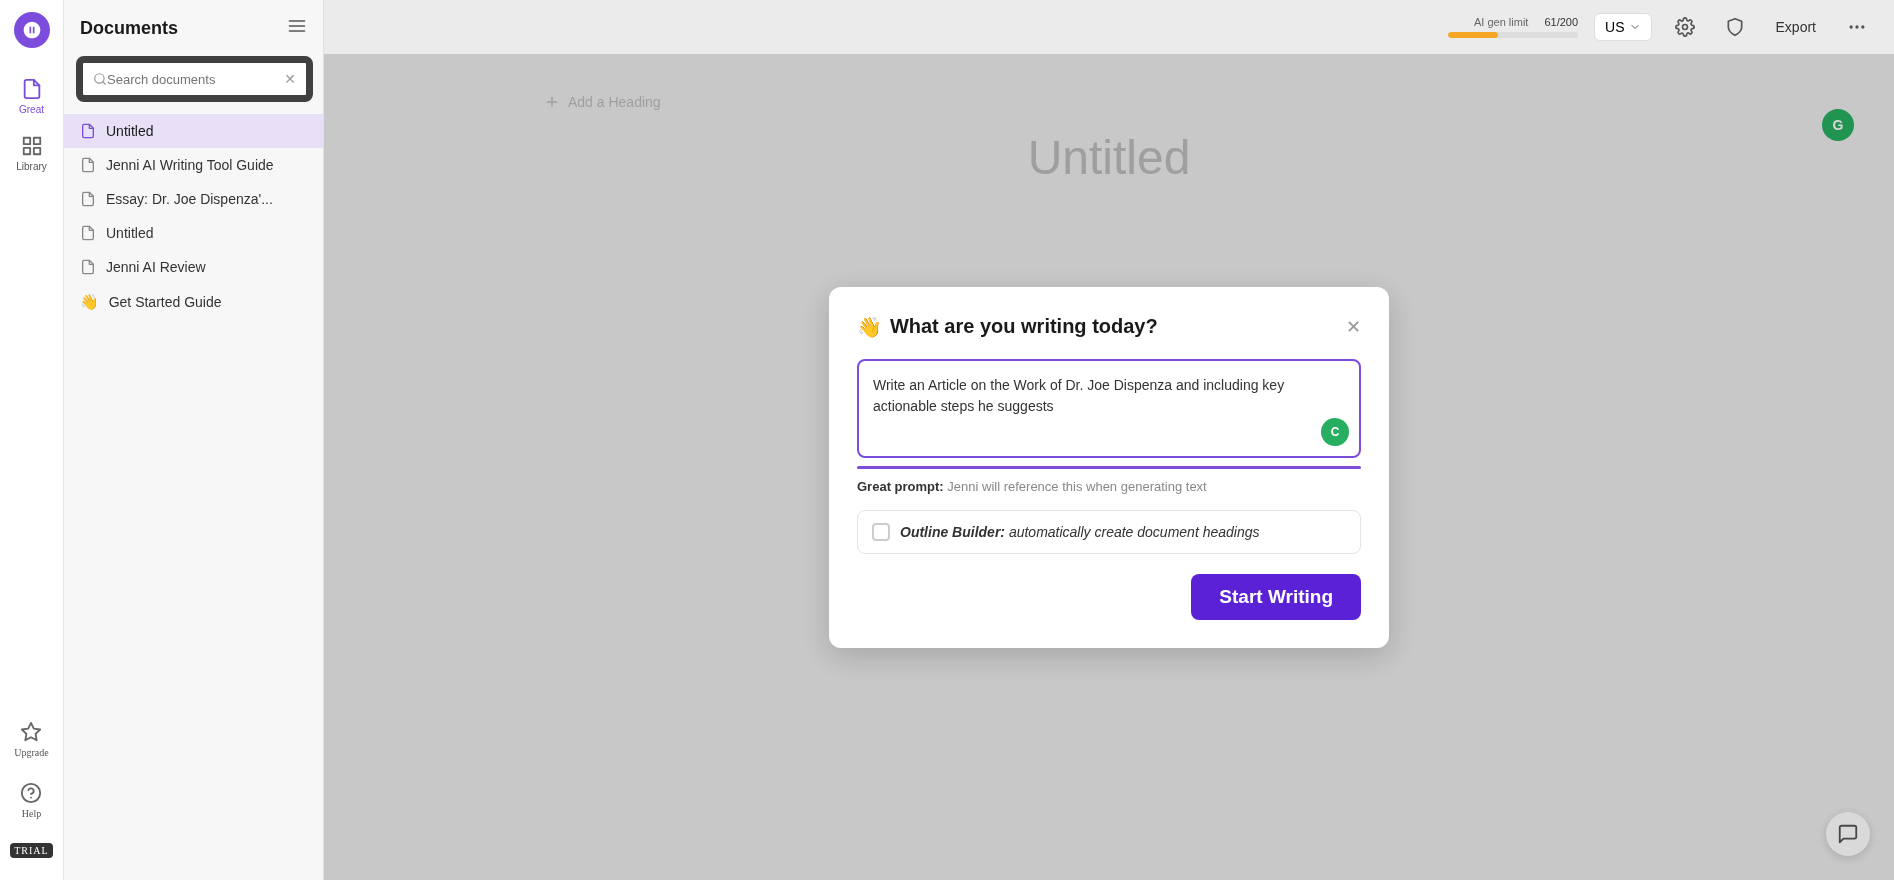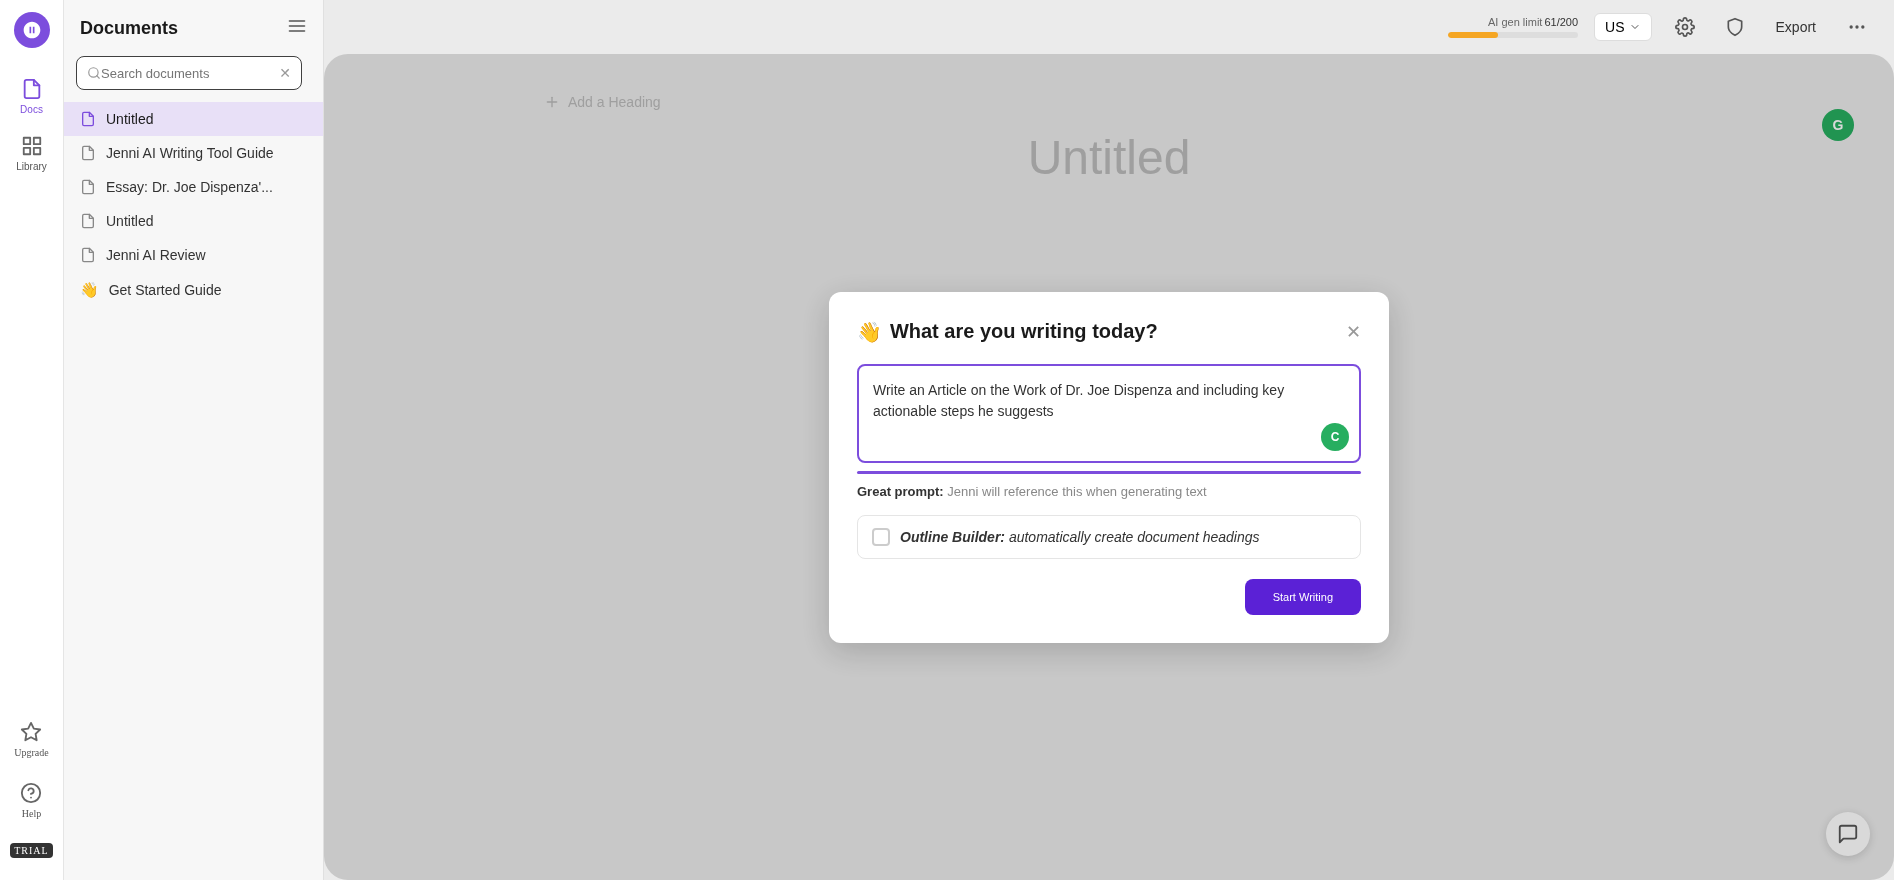--- a/index.html
+++ b/index.html
@@ -53,25 +53,25 @@
       justify-content: space-between;
       padding: 0 16px 16px 16px;
     }
     .doc-sidebar-title {
       font-size: 18px;
       font-weight: 600;
       color: #1a1a1a;
     }
     .doc-sidebar-menu-icon { cursor: pointer; color: #555; }
     .search-bar {
-      margin: 0 21px 12px 12px;
+      margin: 0 10px 12px 12px;
       display: flex;
       align-items: center;
       background: #ffffff;
-      border: 1px solid #404040;
+      border: 7px solid #404040;
       border-radius: 8px;
       padding: 8px 10px;
       gap: 0;
     }
     .search-bar input {
       border: none; outline: none; background: transparent;
       font-size: 13px; color: #555; flex: 1;
     }
     .search-bar .clear-icon { cursor: pointer; color: #999; font-size: 14px; }
     .new-doc-item {
@@ -138,21 +138,20 @@
 
     
     .doc-content {
       flex: 1;
       display: flex;
       flex-direction: column;
       align-items: center;
       padding: 40px 20px 8px;
       overflow-y: auto;
       position: relative;
-      border-radius: 24px;
     }
     .add-heading-bar {
       display: flex; align-items: center; gap: 8px;
       color: #999; font-size: 14px; cursor: pointer;
       margin-bottom: 20px; align-self: flex-start; margin-left: 200px;
     }
     .doc-title {
       font-size: 48px; font-weight: 300; color: #bbb;
       margin-bottom: 30px;
       text-align: center;
@@ -229,21 +228,21 @@
     .outline-builder-label {
       font-size: 14px; color: #333; font-style: italic;
     }
     .outline-builder-label strong { font-weight: 600; }
     .modal-footer {
       display: flex; justify-content: flex-end;
     }
     .start-writing-btn {
       background: #5b21d6; color: #fff; border: none;
       border-radius: 8px; padding: 12px 28px;
-      font-size: 11px; font-weight: 400; cursor: pointer;
+      font-size: 19px; font-weight: 700; cursor: pointer;
     }
 
     
     .chat-fab {
       position: fixed; bottom: 24px; right: 24px;
       width: 44px; height: 44px;
       background: #fff; border-radius: 50%;
       display: flex; align-items: center; justify-content: center;
       box-shadow: 0 2px 8px rgba(0,0,0,0.15);
       cursor: pointer;
@@ -257,21 +256,21 @@
     <svg viewBox="0 0 24 24" xmlns="http://www.w3.org/2000/svg">
       <path d="M12 2C6.48 2 2 6.48 2 12s4.48 10 10 10 10-4.48 10-10S17.52 2 12 2zm-1 14H9V8h2v8zm4 0h-2V8h2v8z"></path>
     </svg>
   </div>
 
   <div class="icon-sidebar-item active">
     <svg viewBox="0 0 24 24" fill="none" stroke="#7c4ddd" stroke-width="2" stroke-linecap="round" stroke-linejoin="round">
       <path d="M14 2H6a2 2 0 0 0-2 2v16a2 2 0 0 0 2 2h12a2 2 0 0 0 2-2V8z"></path>
       <polyline points="14 2 14 8 20 8"></polyline>
     </svg>
-    <span>Docs</span>
+    <span>Great</span>
   </div>
 
   <div class="icon-sidebar-item">
     <svg viewBox="0 0 24 24" fill="none" stroke="#666" stroke-width="2" stroke-linecap="round" stroke-linejoin="round">
       <rect x="3" y="3" width="7" height="7"></rect>
       <rect x="14" y="3" width="7" height="7"></rect>
       <rect x="14" y="14" width="7" height="7"></rect>
       <rect x="3" y="14" width="7" height="7"></rect>
     </svg>
     <span>Library</span>
@@ -358,21 +357,21 @@
   <div class="doc-list-item">
     <span style="font-size:15px;">👋</span>
     <span class="doc-name">Get Started Guide</span>
   </div>
 </div>
 
 <div class="main-area">
 
   <div class="top-bar">
     <div class="ai-gen-limit">
-      <div style="display:flex;align-items:flex-start;gap:2px;">
+      <div style="display:flex;align-items:flex-start;gap:16px;">
         <span style="font-size:11px;color:#666;">AI gen limit</span>
         <span style="font-size:11px;color:#333;font-weight:500;">61/200</span>
       </div>
       <div class="ai-gen-limit-bar-container">
         <div class="ai-gen-limit-bar" style="width: 38.5%;"></div>
       </div>
     </div>
 
     <div class="us-selector">
       <span>US</span>

